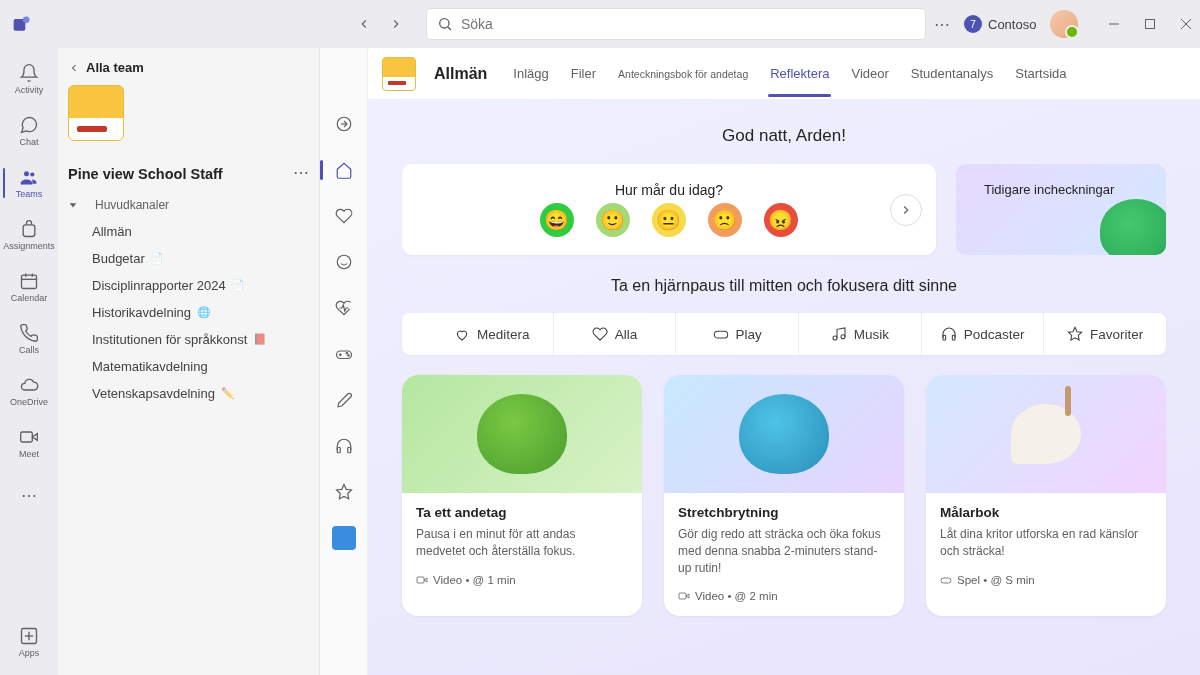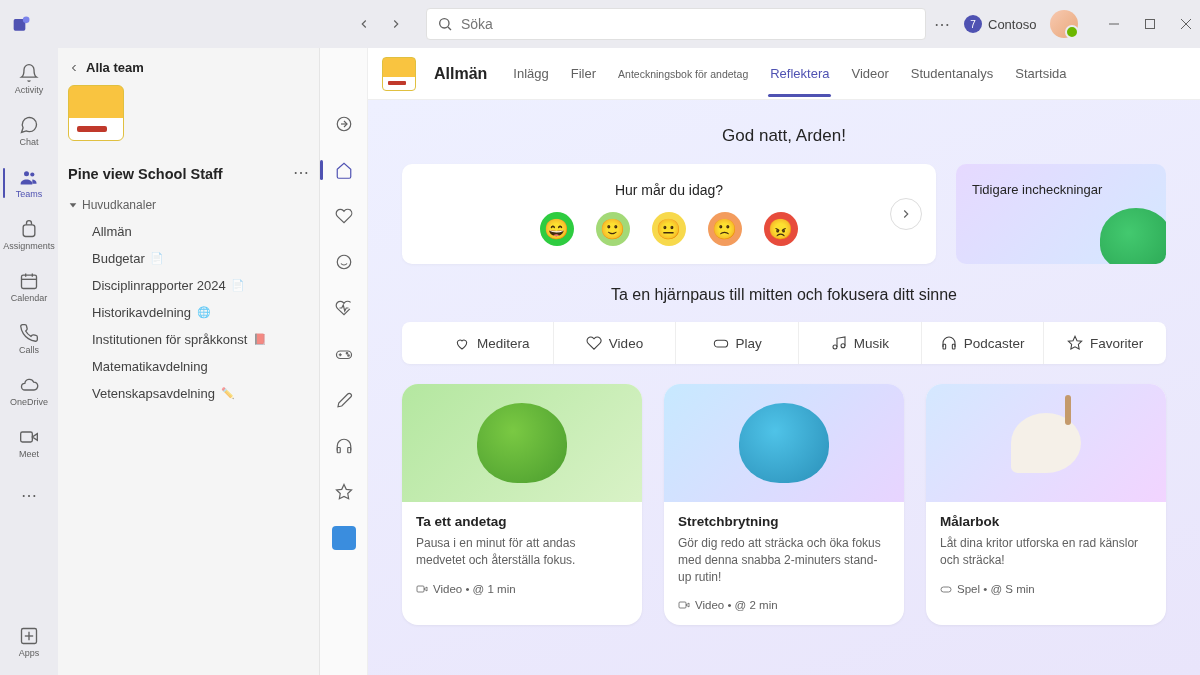--- a/index.html
+++ b/index.html
@@ -33,21 +33,21 @@
 .rail-sep { flex: 1; }
 .rail-bottom { padding-bottom: 16px; }
 
 
 .panel { width: 262px; background: #f5f5f5; border-right: 1px solid #e5e5e5; padding: 12px 10px; overflow-y: auto; }
 .panel-head { display: flex; align-items: center; gap: 6px; font-size: 13px; font-weight: 600; color: #242424; margin-bottom: 10px; cursor: pointer; }
 .team-icon { width: 56px; height: 56px; background: linear-gradient(#f9c440 60%, #fff 60%); border-radius: 6px; margin: 6px 0 10px; border: 1px solid #e0c040; position: relative; }
 .team-icon::after { content:''; position:absolute; left:8px; bottom:8px; width:30px; height:6px; background:#c0392b; border-radius:2px; }
 .team-row { display: flex; align-items: flex-end; justify-content: space-between; margin-top: 22px; }
 .team-name { font-size: 14.5px; font-weight: 600; color: #242424; margin-bottom: 10px; }
-.section-label { font-size: 12px; color: #616161; display: flex; align-items: center; gap: 4px; margin: 6px 0; cursor: pointer; }
+.section-label { font-size: 12px; color: #616161; display: flex; align-items: center; gap: 17px; margin: 6px 0; cursor: pointer; }
 .chan { font-size: 13px; color: #424242; padding: 6px 4px 6px 24px; cursor: pointer; border-radius: 4px; display: flex; align-items: center; gap: 6px; }
 .chan .mini { font-size: 11px; opacity: .6; }
 
 
 .vstrip { width: 48px; background: #fafafa; border-right: 1px solid #eee; display: flex; flex-direction: column; align-items: center; padding-top: 60px; gap: 14px; }
 .vstrip .vitem { width: 32px; height: 32px; display: flex; align-items: center; justify-content: center; color: #616161; cursor: pointer; border-radius: 4px; position: relative; }
 .vstrip .vitem.active::before { content:''; position:absolute; left:-8px; top:6px; bottom:6px; width:3px; background:#4f52b2; border-radius:2px; }
 .vstrip .vitem.active { color:#4f52b2; }
 .vstrip .square { width: 24px; height: 24px; background: #3a8dde; border-radius: 4px; }
 
@@ -60,26 +60,26 @@
 .tab { font-size: 13px; color: #616161; padding: 16px 2px; cursor: pointer; position: relative; white-space: nowrap; }
 .tab.small { font-size: 10.5px; }
 .tab.active { color: #4f52b2; }
 .tab.active::after { content:''; position:absolute; left:0; right:0; bottom:0; height:3px; background:#4f52b2; border-radius:2px; }
 
 
 .reflect { flex: 1; background: linear-gradient(160deg, #eef0ff 0%, #e9e5fb 100%); padding: 26px 34px; overflow-y: auto; }
 .greeting { text-align: center; font-size: 17px; color: #242424; margin-bottom: 18px; }
 .top-cards { display: flex; gap: 20px; margin-bottom: 22px; }
 .checkin { flex: 1; background: #fff; border-radius: 10px; padding: 18px 22px; position: relative; box-shadow: 0 1px 3px rgba(0,0,0,.04); }
-.checkin-q { text-align: center; font-size: 14px; color: #242424; margin-bottom: 14px; }
+.checkin-q { text-align: center; font-size: 14px; color: #242424; margin-bottom: 5px; }
 .emojis { display: flex; justify-content: center; gap: 22px; }
 .emoji { width: 34px; height: 34px; border-radius: 50%; cursor: pointer; display:flex; align-items:center; justify-content:center; font-size:20px;}
 .e1{background:#2ecc40;} .e2{background:#a3d977;} .e3{background:#f7d94c;} .e4{background:#f39c5d;} .e5{background:#e74c3c;}
 .next-arrow { position: absolute; right: 14px; top: 50%; transform: translateY(-50%); width: 32px; height: 32px; border: 1px solid #ddd; border-radius: 50%; display: flex; align-items: center; justify-content: center; color: #616161; cursor: pointer; background:#fff;}
-.prev-card { width: 210px; background: linear-gradient(135deg,#e6d9ff,#d4e8ff); border-radius: 10px; padding: 18px 16px; position: relative; overflow: hidden; cursor: pointer; }
+.prev-card { width: 210px; background: linear-gradient(135deg,#e6d9ff,#d4e8ff); border-radius: 10px; padding: 18px 28px; position: relative; overflow: hidden; cursor: pointer; }
 .prev-card .lbl { font-size: 13px; color: #242424; font-weight: 500; }
 .monster { position:absolute; right:-6px; bottom:-6px; width:72px; height:62px; background:radial-gradient(circle at 40% 40%, #43c96f, #2aa653); border-radius:50% 50% 40% 40%; }
 
 .brain-h { text-align: center; font-size: 16px; color: #242424; margin-bottom: 18px; }
 .cat-row { display: flex; background: #fff; border-radius: 8px; overflow: hidden; margin-bottom: 20px; box-shadow: 0 1px 3px rgba(0,0,0,.04); padding-left: 29px; }
 .cat { flex: 1; padding: 13px 6px; display: flex; align-items: center; justify-content: center; gap: 7px; font-size: 13.5px; color: #424242; cursor: pointer; border-right: 1px solid #eee; }
 .cat:last-child { border-right: none; }
 .cat svg { width: 16px; height: 16px; }
 
 .cards { display: flex; gap: 22px; }
@@ -381,21 +381,21 @@
         <div class="cat">
             <svg viewBox="0 0 24 24" fill="none" stroke="currentColor" stroke-width="1.6">
               <path d="M12 21s-7-4.5-7-10a4 4 0 017-2 4 4 0 017 2c0 5.5-7 10-7 10z"></path>
             </svg>
             <span>Meditera</span>
           </div>
         <div class="cat">
             <svg viewBox="0 0 24 24" fill="none" stroke="currentColor" stroke-width="1.6">
               <path d="M20.8 4.6a5.5 5.5 0 00-7.8 0L12 5.7l-1-1a5.5 5.5 0 00-7.8 7.8l8.8 8.8 8.8-8.8a5.5 5.5 0 000-7.7z"></path>
             </svg>
-            <span>Video</span>
+            <span>Alla</span>
           </div>
         <div class="cat">
             <svg viewBox="0 0 24 24" fill="none" stroke="currentColor" stroke-width="1.6">
               <rect x="2" y="8" width="20" height="10" rx="5"></rect>
             </svg>
             <span>Play</span>
           </div>
         <div class="cat">
             <svg viewBox="0 0 24 24" fill="none" stroke="currentColor" stroke-width="1.6">
               <path d="M9 18V5l12-2v13"></path>

